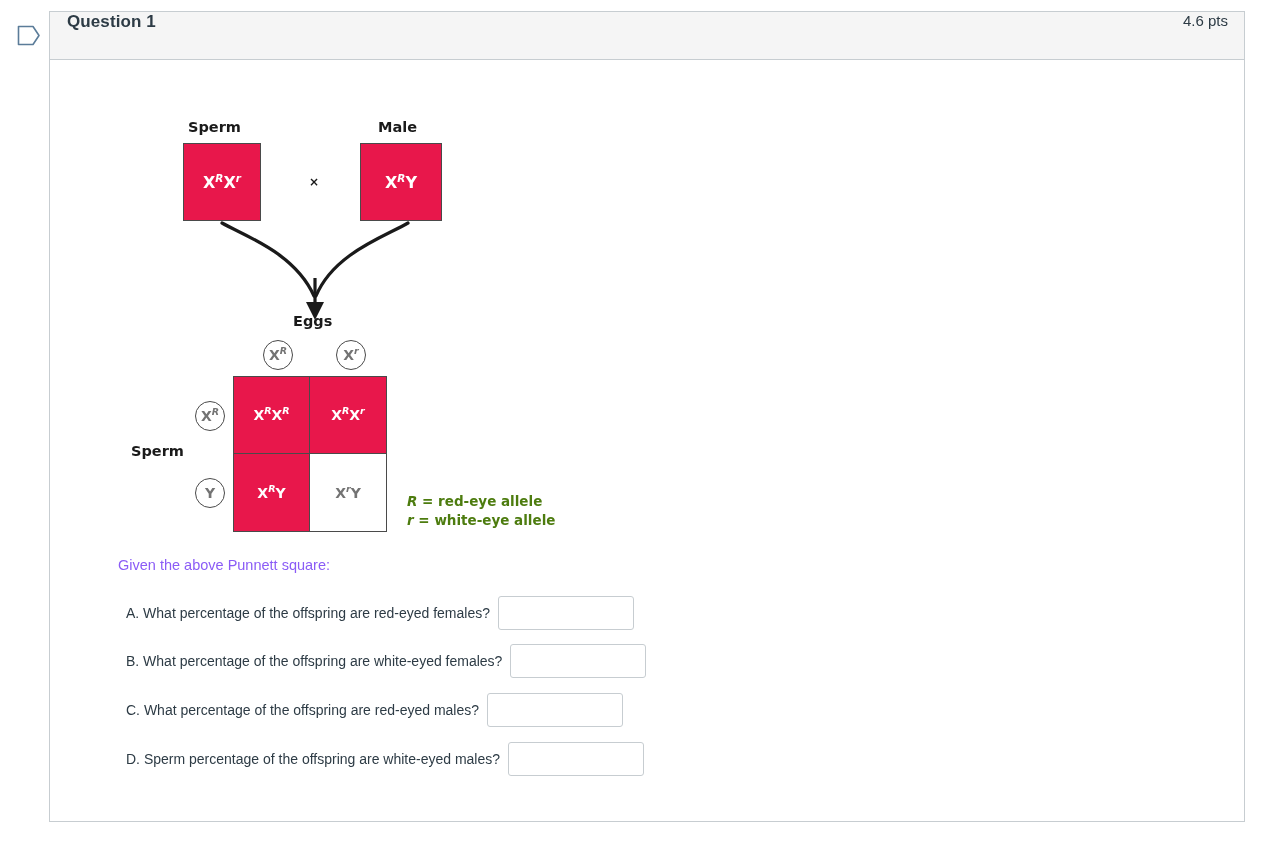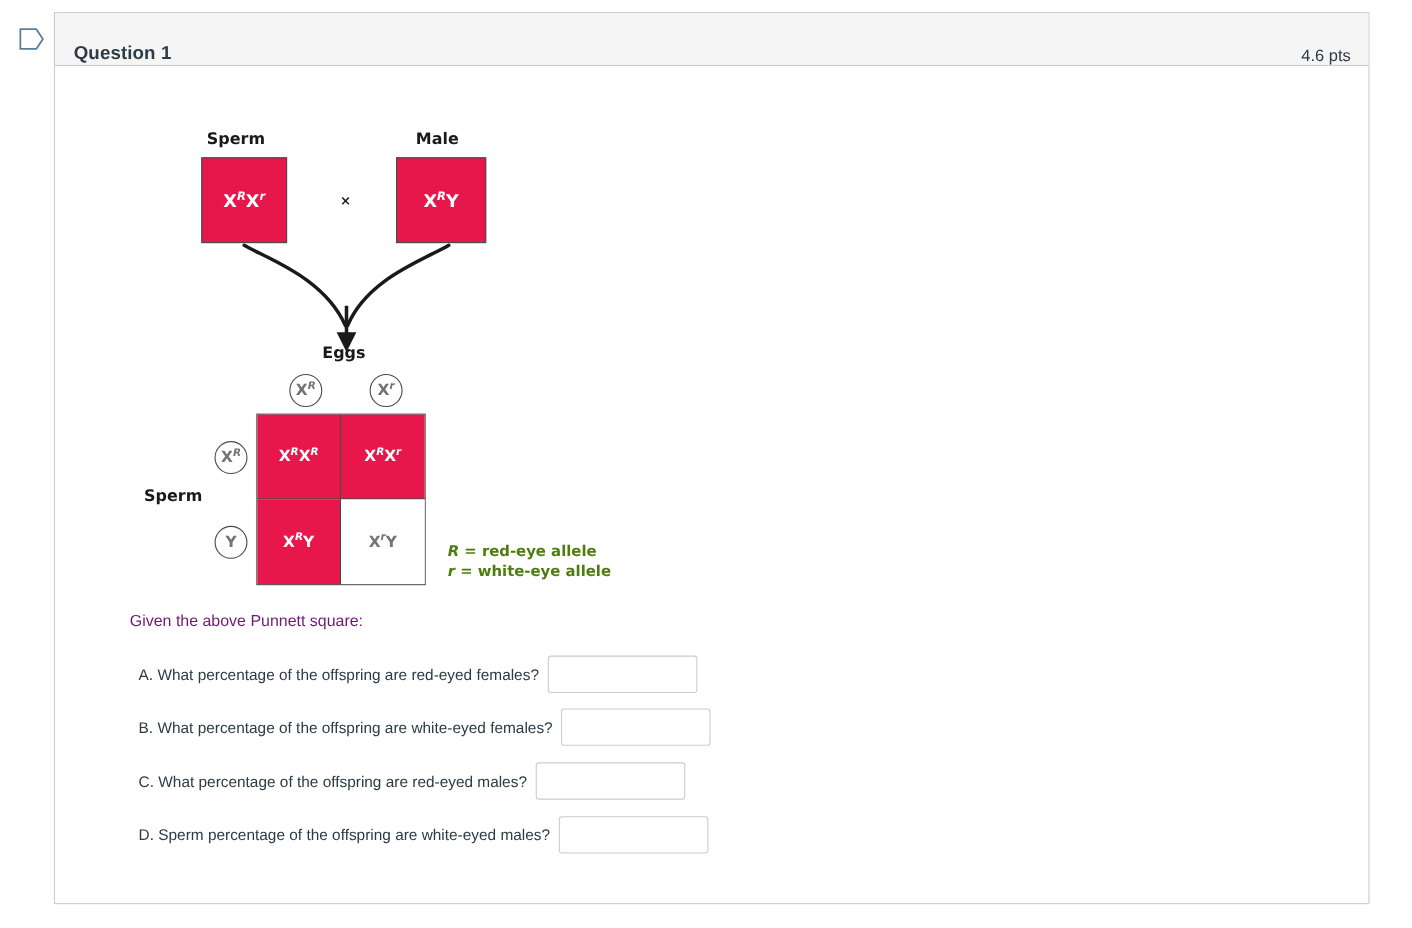--- a/index.html
+++ b/index.html
@@ -30,21 +30,21 @@
 
   #question-header {
     position: absolute;
     left: 0; top: 0;
     width: 100%;
     height: 48px;
     background: #f5f5f5;
     border-bottom: 1px solid #c7cdd1;
     box-sizing: border-box;
     display: flex;
-    align-items: flex-end;
+    align-items: flex-start;
     justify-content: space-between;
     padding: 0 16px 0 17px;
     gap: 40px;
   }
   #question-title {
     font-size: 17px;
     font-weight: bold;
     color: #2d3b45;
     letter-spacing: 0.1px;
   }
@@ -167,21 +167,21 @@
     white-space: nowrap;
   }
   #legend i { font-style: italic; }
 
   
   #prompt {
     position: absolute;
     left: 68px;
     top: 545px;
     font-size: 14.5px;
-    color: #701a75;
+    color: #8b5cf6;
   }
   .q-row {
     position: absolute;
     left: 76px;
     display: flex;
     align-items: center;
     gap: 8px;
   }
   .q-text {
     font-size: 14px;

